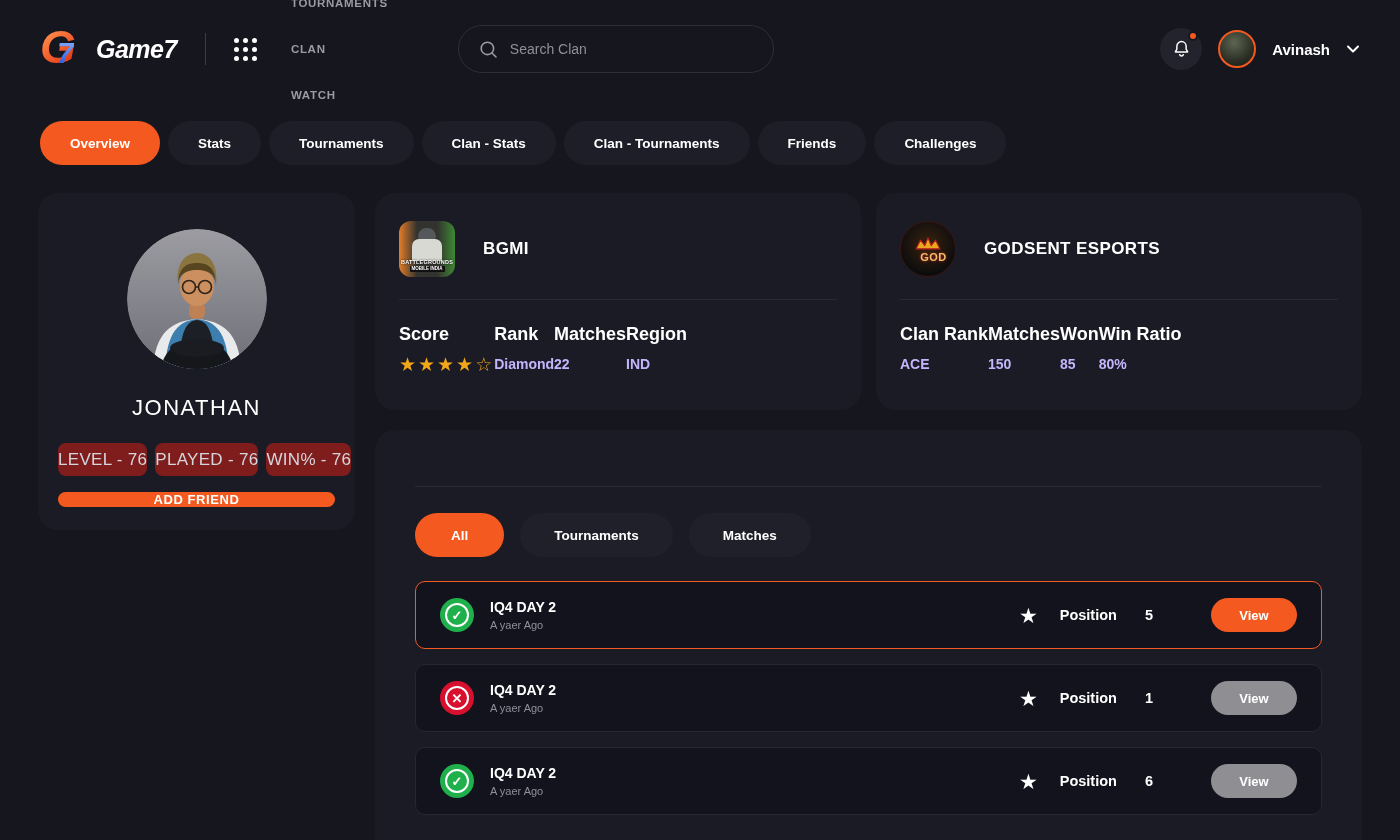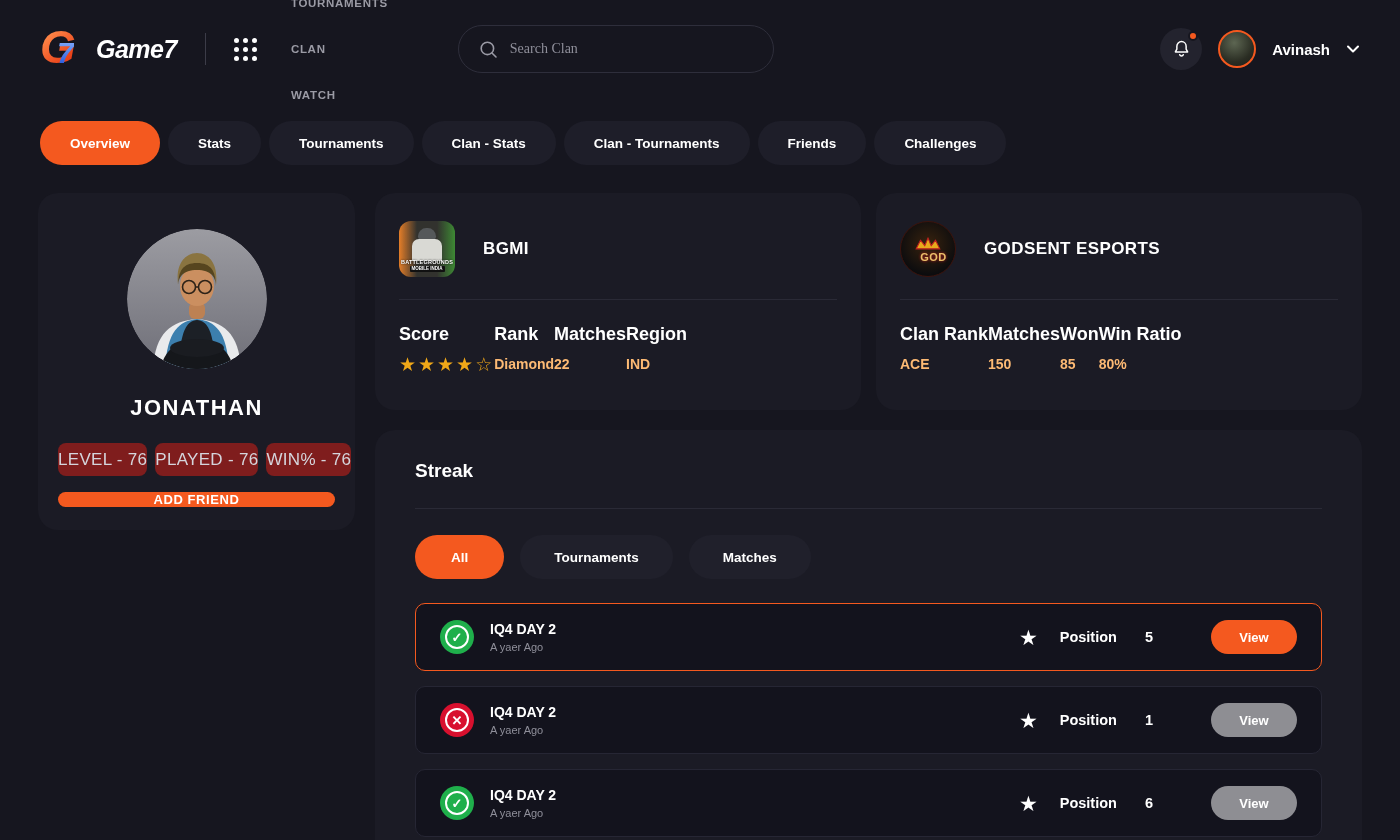--- a/index.html
+++ b/index.html
@@ -33,42 +33,42 @@
   .grid-icon { display:grid; grid-template-columns:repeat(3,5px); gap:4px; margin-right:34px; cursor:pointer; }
   .grid-icon i { width:5px; height:5px; border-radius:50%; background:#fff; }
   .nav-links { display:flex; gap:34px; align-items:flex-start;flex-direction:column; }
   .nav-link { font-size:11.5px; font-weight:700; letter-spacing:0.7px; color:#9b9ba5; text-decoration:none; cursor:pointer; }
   .nav-link.active { color:#F4591F; }
   .search-box {
     margin-left:70px; width:316px; height:48px;
     border:1px solid #2e2e3b; border-radius:26px;
     display:flex; align-items:center; gap:12px; padding:0 20px;
   }
-  .search-box input { flex:1; background:transparent; border:none; outline:none; color:#84cc16; font-size:14px; font-family:Liberation Serif, serif; }
+  .search-box input { flex:1; background:transparent; border:none; outline:none; color:#84cc16; font-size:14px; font-family:Liberation Sans, sans-serif; }
   .search-box input::placeholder { color:#8f8f9a; }
   .header-right { margin-left:auto; display:flex; align-items:center; gap:16px; }
   .bell-wrap { width:42px; height:42px; border-radius:50%; background:#23232E; display:flex; align-items:center; justify-content:center; position:relative; cursor:pointer; }
   .bell-dot { position:absolute; top:3px; right:4px; width:10px; height:10px; border-radius:50%; background:#F4591F; border:2px solid #16161F; }
   .nav-avatar { width:38px; height:38px; border-radius:50%; border:2px solid #F4591F; background:radial-gradient(circle at 42% 32%,#5d6652,#2a2d23 62%,#17191372 100%), #1d1f1a; cursor:pointer; }
   .user-name { font-size:15px; font-weight:700; }
   .chev { cursor:pointer; display:flex; align-items:center; }
 
   
   .tabs-row { display:flex; gap:8px; padding:0 40px; margin-top:23px; }
   .tab-pill { height:44px; display:flex; align-items:center; padding:0 30px; border-radius:24px; background:#1E1E29; font-size:13.5px; font-weight:700; cursor:pointer; white-space:nowrap; }
   .tab-pill.active { background:#F4591F; }
 
   
   .main { display:flex; gap:20px; padding:28px 38px 0; align-items:flex-start; }
 
   
   .profile-card { width:317px; height:337px; background:#1B1B25; border-radius:20px; padding:24px 20px; display:flex; flex-direction:column; align-items:center; flex:none; }
   .profile-photo { width:140px; height:140px; border-radius:50%; overflow:hidden; margin-top:12px; flex:none; }
   .profile-photo svg { display:block; width:140px; height:140px; }
-  .profile-name { margin-top:26px; font-size:22px; font-weight:700; letter-spacing:1.5px; }
+  .profile-name { margin-top:26px; font-size:22px; font-weight:400; letter-spacing:1.5px; }
   .badges { display:flex; gap:8px; margin-top:22px; width:100%; }
   .badge { flex:1; height:33px; border-radius:8px; background:#7f1d1d; display:flex; align-items:center; justify-content:center; font-size:17px; color:#d5d5dc; letter-spacing:0.3px; white-space:nowrap; }
   .add-friend { margin-top:16px; width:100%; height:33px; border-radius:8px; background:#F4591F; border:none; color:#fff; font-weight:800; font-size:13px; letter-spacing:0.6px; cursor:pointer; font-family:inherit; }
 
   .right-col { flex:1; display:flex; flex-direction:column; gap:20px; min-width:0; }
   .cards-row { display:flex; gap:15px; }
   .info-card { flex:1; height:217px; background:#1B1B25; border-radius:20px; padding:28px 24px; min-width:0; }
   .card-head { display:flex; align-items:center; gap:28px; }
   .card-title { font-size:17px; font-weight:700; letter-spacing:0.4px; }
 
@@ -91,21 +91,21 @@
     width:56px; height:56px; border-radius:50%; flex:none;
     background:radial-gradient(circle at 50% 42%, #39230e, #0c0c0e 72%);
     border:1px solid #3c130c;
     display:flex; flex-direction:column; align-items:center; justify-content:center; gap:1px;
   }
   .clan-logo-text { font-size:11px; font-weight:900; color:#E8C06A; letter-spacing:0.5px; text-shadow:0 0 3px #C11F1F; line-height:11px;padding-left:11px; }
 
   .card-divider { height:1px; background:#2A2A36; margin-top:22px; }
   .stats-row { display:flex; margin-top:24px; padding-right:6px; }
   .stat-label { font-size:18px; font-weight:800; }
-  .stat-value { margin-top:11px; font-size:14px; font-weight:700; color:#fdba74; }
+  .stat-value { margin-top:11px; font-size:14px; font-weight:700; color:#c4b5fd; }
   .stars { margin-top:8px; font-size:19px; letter-spacing:2px; color:#F0A818; white-space:nowrap; }
 
   
   .streak-card { background:#1B1B25; border-radius:20px; padding:30px 40px 40px; height:500px; }
   .streak-title { font-size:19px; font-weight:800; }
   .streak-divider { height:1px; background:#2A2A36; margin-top:26px; }
   .filters { display:flex; gap:16px; margin-top:26px;align-items:center; }
   .filter-pill { height:44px; padding:0 34px; border-radius:24px; background:#20202B; display:flex; align-items:center; font-size:13.5px; font-weight:700; cursor:pointer; }
   .filter-pill.active { background:#F4591F; padding:0 36px; }
   .streak-items { margin-top:24px; display:flex; flex-direction:column; gap:15px; }
@@ -296,21 +296,20 @@
             </div>
             <div class="stat-col">
               <div class="stat-label">Win Ratio</div>
               <div class="stat-value">80%</div>
             </div>
           </div>
       </section>
     </div>
 
     <section class="streak-card">
-      <h3 class="streak-title">Streak</h3>
       <div class="streak-divider"></div>
       <div class="filters">
           <div class="filter-pill active">All</div>
           <div class="filter-pill">Tournaments</div>
           <div class="filter-pill">Matches</div>
         </div>
       <div class="streak-items">
           <div class="streak-item highlighted">
     <span class="status-icon win">
               <span class="glyph">✓</span>

